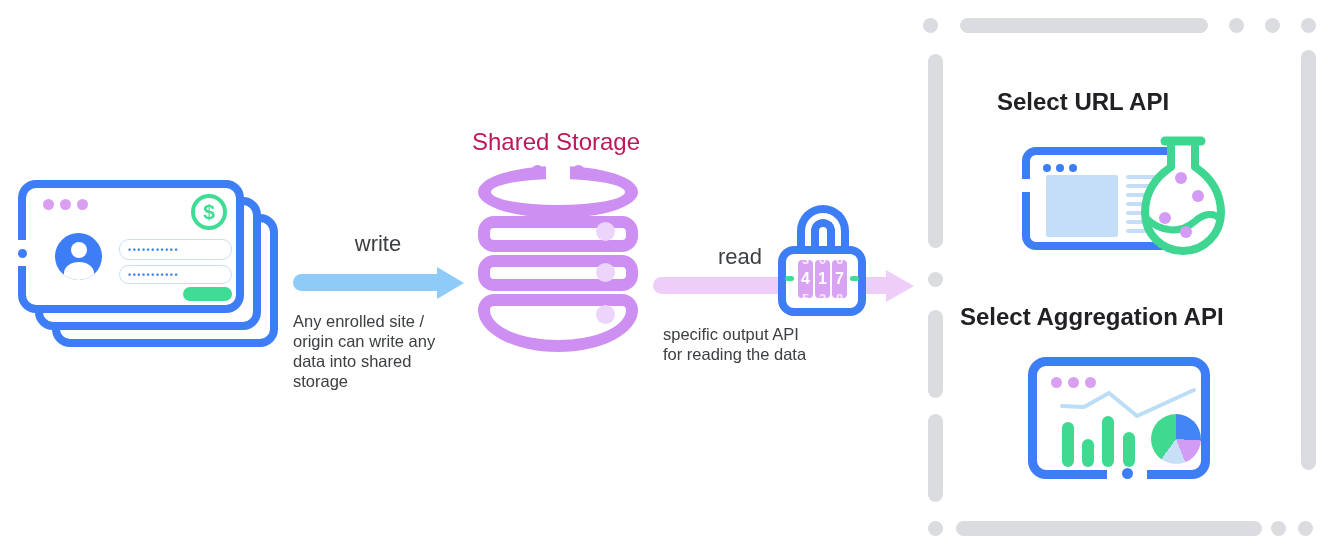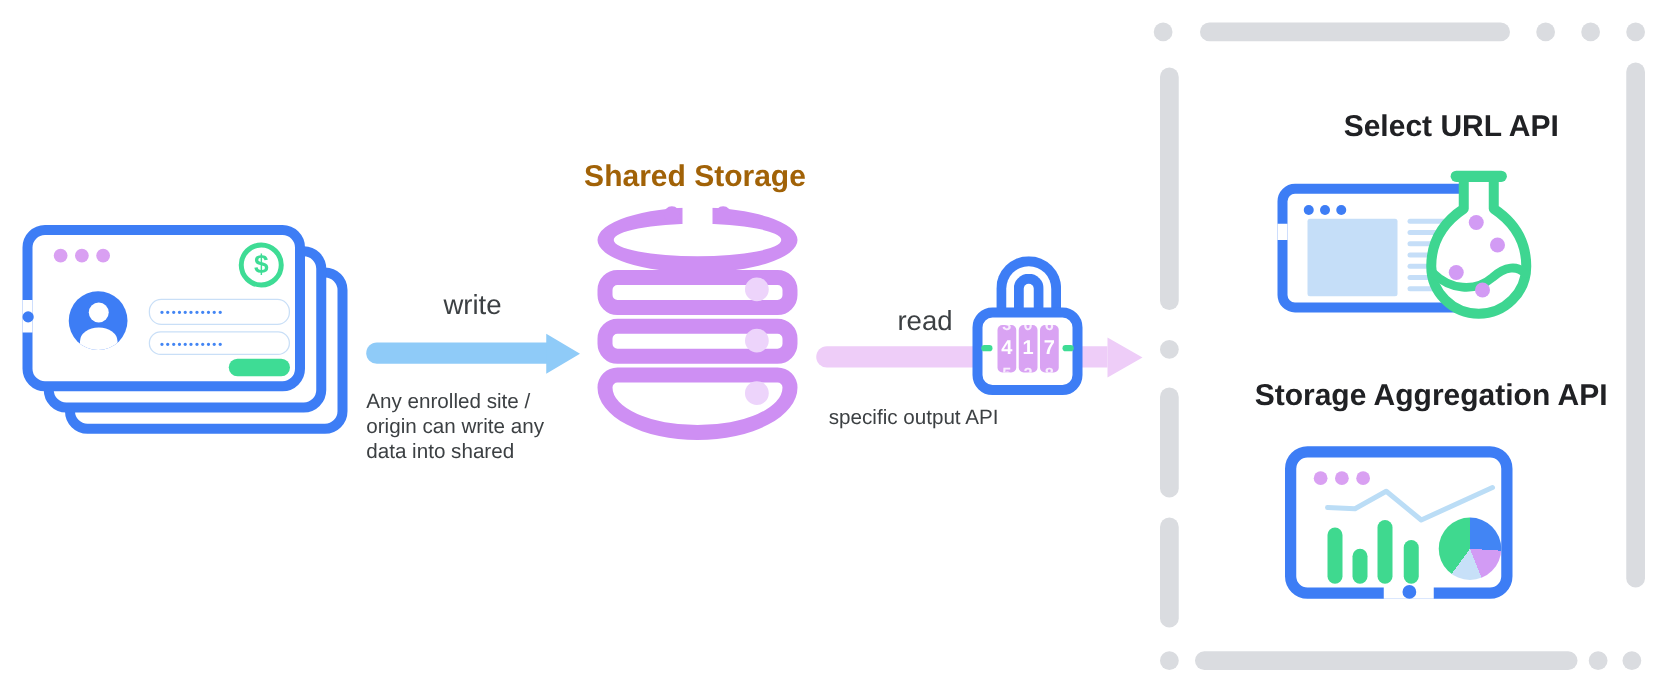--- a/index.html
+++ b/index.html
@@ -58,22 +58,22 @@
   .dial .dm{position:absolute;top:50%;left:0;right:0;transform:translateY(-50%);font-size:16px;font-weight:bold;}
   .dial .db2{position:absolute;bottom:-8px;left:0;right:0;font-size:13px;opacity:.8;font-weight:bold;}
   .lock-tick{position:absolute;width:9px;height:5px;border-radius:3px;background:#3edc95;z-index:4;}
 
   
   .dash,.ddot{position:absolute;background:#dadce0;}
   .dash{border-radius:8px;}
   .ddot{border-radius:50%;width:15px;height:15px;}
 
   
-  .api-title{position:absolute;font-size:24px;font-weight:bold;color:#202124;text-align:right;}
-  .big-title{position:absolute;font-size:24px;font-weight:bold;color:#a16207;text-align:center;}
+  .api-title{position:absolute;font-size:24px;font-weight:bold;color:#202124;text-align:left;}
+  .big-title{position:absolute;font-size:24px;font-weight:normal;color:#be185d;text-align:center;}
 
   
   .surl-win{position:absolute;left:1022px;top:147px;width:160px;height:103px;border:8px solid #3d7df5;border-radius:14px;
             box-sizing:border-box;background:#fff;z-index:4;}
   .surl-dot{position:absolute;top:9px;width:8px;height:8px;border-radius:50%;background:#3d7df5;}
   .surl-rect{position:absolute;left:16px;top:20px;width:72px;height:62px;background:#c5def8;border-radius:2px;}
   .surl-line{position:absolute;height:4px;background:#c5def8;border-radius:2px;}
   .surl-notch{position:absolute;left:-8px;top:24px;width:8px;height:13px;background:#fff;}
 
   
@@ -117,20 +117,21 @@
     <div class="notch-dot"></div>
   </div>
 
   <div class="flow-label" style="left:293px;top:231px;width:170px">write</div>
   <div class="arrow-shaft" style="left:293px;top:274px;width:145px;background:#8fcbf8"></div>
   <div class="arrow-head" style="left:437px;top:267px;border-left:27px solid #8fcbf8"></div>
   <div class="caption" style="left:293px;top:311px;width:180px">
     <span>Any enrolled site /</span>
     <span>origin can write any</span>
     <span>data into shared</span>
+    <span>storage</span>
   </div>
 
   <div class="big-title" style="left:440px;top:128px;width:232px">Shared Storage</div>
   <div class="db">
     <div class="db-top"></div>
     <div class="db-gap"></div>
     <div class="db-cap" style="left:53px"></div>
     <div class="db-cap" style="left:94px"></div>
     <div class="db-band b1"></div>
     <div class="db-band b2"></div>
@@ -162,20 +163,21 @@
       <span class="da">6</span>
       <span class="dm">7</span>
       <span class="db2">8</span>
     </div>
   </div>
   <div class="lock-tick" style="left:785px;top:276px"></div>
   <div class="lock-tick" style="left:850px;top:276px"></div>
 
   <div class="caption" style="left:663px;top:324px;width:250px">
     <span>specific output API</span>
+    <span>for reading the data</span>
   </div>
 
   <div class="ddot" style="left:923px;top:18px"></div>
   <div class="dash" style="left:960px;top:18px;width:248px;height:15px"></div>
   <div class="ddot" style="left:1229px;top:18px"></div>
   <div class="ddot" style="left:1265px;top:18px"></div>
   <div class="ddot" style="left:1301px;top:18px"></div>
 
   <div class="dash" style="left:928px;top:54px;width:15px;height:194px"></div>
   <div class="ddot" style="left:928px;top:272px"></div>
@@ -216,21 +218,21 @@
   <svg class="abs" style="left:1138px;top:134px;z-index:6" width="90" height="124" viewBox="0 0 90 124">
     <path d="M 33,8 L 33,33 C 18,43 7,58 7,79 A 38 38 0 0 0 83,79 C 83,58 72,43 57,33 L 57,8" fill="#ffffff" stroke="#3ed691" stroke-width="8" stroke-linecap="round" stroke-linejoin="round"></path>
     <line x1="27" y1="7" x2="63" y2="7" stroke="#3ed691" stroke-width="9" stroke-linecap="round"></line>
     <path d="M 8,84 C 22,98 42,100 56,88 C 66,79 76,78 82,85" fill="none" stroke="#3ed691" stroke-width="7" stroke-linecap="round"></path>
     <circle cx="43" cy="44" r="6" fill="#d29bf4"></circle>
     <circle cx="60" cy="62" r="6" fill="#d29bf4"></circle>
     <circle cx="27" cy="84" r="6" fill="#d29bf4"></circle>
     <circle cx="48" cy="98" r="6" fill="#d29bf4"></circle>
   </svg>
 
-  <div class="api-title" style="left:960px;top:303px;width:326px">Storage Aggregation API</div>
+  <div class="api-title" style="left:960px;top:303px;width:326px">Select Aggregation API</div>
 
   <div class="dash-win">
     <span class="pdot" style="left:14px"></span>
     <span class="pdot" style="left:31px"></span>
     <span class="pdot" style="left:48px"></span>
     <svg class="abs" style="left:0;top:0" width="164" height="104" viewBox="0 0 164 104">
       <polyline points="25,40 47,41 72,27 100,50 157,24" fill="none" stroke="#bbddf6" stroke-width="4" stroke-linecap="round" stroke-linejoin="round"></polyline>
     </svg>
     <span class="bar" style="left:25px;top:56px;height:45px"></span>
     <span class="bar" style="left:45px;top:73px;height:28px"></span>

